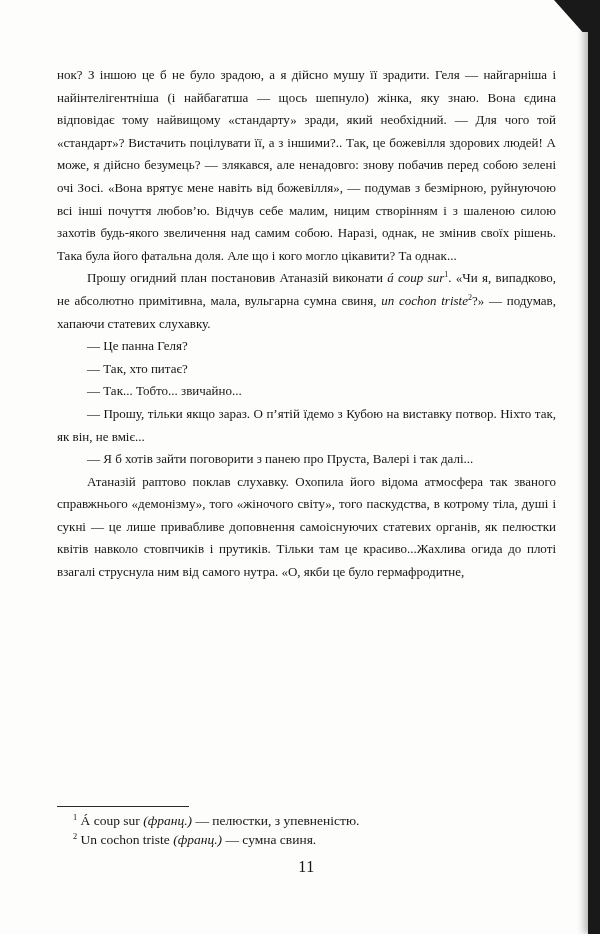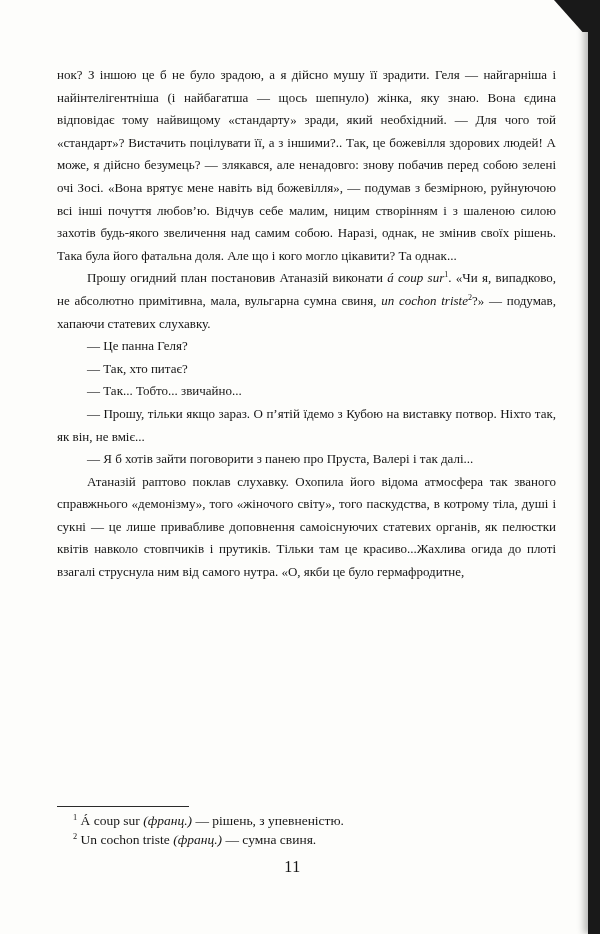--- a/index.html
+++ b/index.html
@@ -70,21 +70,21 @@
   }
   .footnote {
     margin: 0;
     font-size: 13.5px;
     line-height: 18.5px;
     text-indent: 16px;
     text-align: left;
   }
   .page-number {
     position: absolute;
-    left: 43px;
+    left: 57px;
     top: 858px;
     width: 499px;
     text-align: center;
     font-size: 16px;
     letter-spacing: 0.5px;
   }
 </style>
 </head>
 <body>
 
@@ -96,21 +96,21 @@
       <p class="para indent"><span>— Так, хто питає?</span></p>
       <p class="para indent"><span>— Так... Тобто... звичайно...</span></p>
       <p class="para indent"><span>— Прошу, тільки якщо зараз. О п’ятій їдемо з Кубою на виставку потвор. Ніхто так, як він, не вміє...</span></p>
       <p class="para indent"><span>— Я б хотів зайти поговорити з панею про Пруста, Валері і так далі...</span></p>
       <p class="para indent"><span>Атаназій раптово поклав слухавку. Охопила його відома атмосфера так званого справжнього «демонізму», того «жіночого світу», того паскудства, в котрому тіла, душі і сукні — це лише привабливе доповнення самоіснуючих статевих органів, як пелюстки квітів навколо стовпчиків і прутиків. Тільки там це красиво...Жахлива огида до плоті взагалі струснула ним від самого нутра. «О, якби це було гермафродитне,</span></p>
     </div>
 
   <div class="footnotes">
     <div class="fn-rule"></div>
     <div id="footnotes-list">
-        <p class="footnote"><sup>1</sup><span> Á coup sur </span><i>(франц.)</i><span> — рішень, з упевненістю.</span></p>
+        <p class="footnote"><sup>1</sup><span> Á coup sur </span><i>(франц.)</i><span> — пелюстки, з упевненістю.</span></p>
         <p class="footnote"><sup>2</sup><span> Un cochon triste </span><i>(франц.)</i><span> — сумна свиня.</span></p>
       </div>
   </div>
 
   <div class="page-number">11</div>
 
   <div class="scan-edge"></div>
   <div class="scan-corner"></div>
 </div>
 

